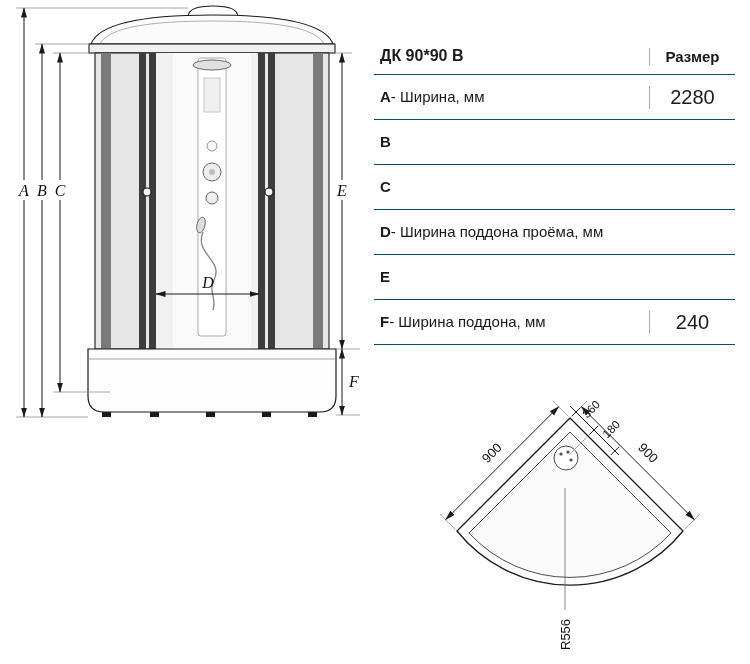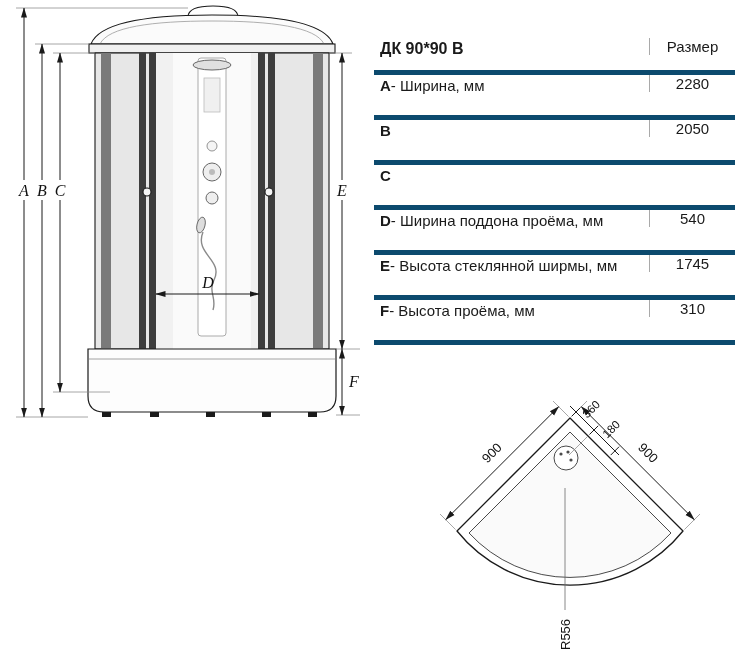--- a/index.html
+++ b/index.html
@@ -9,28 +9,28 @@
   .stage { position:absolute; inset:0; background:#fff; }
 
   svg.front { position:absolute; left:2px; top:2px; }
   svg.top   { position:absolute; left:420px; top:388px; }
 
   .dimletter { font:italic 16px "Liberation Serif",serif; fill:#111; }
   .dimnum    { font:13px "Liberation Sans",sans-serif; fill:#111; }
   .dimnum.small { font-size:11.5px; }
 
   .spec-table { position:absolute; left:374px; top:38px; width:361px; }
-  .trow { display:flex; align-items:flex-start; height:45px; border-bottom:5px solid #0c4a6e; }
+  .trow { display:flex; align-items:center; height:45px; border-bottom:1px solid #0c4a6e; }
   .trow.thead { height:37px; }
   .cell { display:flex; align-items:center; }
   .cell.label { flex:1; padding:2px 2px 2px 6px; font-size:15px; line-height:1.15; }
-  .cell.value { width:86px; border-left:1px solid #a9a9a9; justify-content:center; text-align:center; font-size:15px; }
+  .cell.value { width:86px; border-left:1px solid #a9a9a9; justify-content:center; text-align:center; font-size:20px; }
   .cell.label b { font-weight:bold; }
   .trow.thead .cell.label { font-weight:bold; font-size:16px; }
-  .trow.thead .cell.value { font-size:15px; }
+  .trow.thead .cell.value { font-size:15px;font-weight:bold; }
 </style>
 </head>
 <body>
 
 <div class="stage">
 
   <svg class="front" width="372" height="430" viewBox="0 0 372 430">
     <defs>
       <marker id="arrF" viewBox="0 0 10 8" markerWidth="10" markerHeight="8" refX="9.5" refY="4" orient="auto-start-reverse" markerUnits="userSpaceOnUse">
         <path d="M0,1 L10,4 L0,7 Z" fill="#1a1a1a"></path>
@@ -127,47 +127,43 @@
       <div class="cell label">
           <b>A</b>
           <span> - Ширина, мм</span>
         </div>
       <div class="cell value">2280</div>
     </div>
     <div class="trow">
       <div class="cell label">
           <b>B</b>
         </div>
-      <div class="cell value">2050</div>
     </div>
     <div class="trow">
       <div class="cell label">
           <b>C</b>
         </div>
     </div>
     <div class="trow">
       <div class="cell label">
           <b>D</b>
           <span> - Ширина поддона проёма, мм</span>
         </div>
-      <div class="cell value">540</div>
     </div>
     <div class="trow">
       <div class="cell label">
           <b>E</b>
-          <span> - Высота стеклянной ширмы, мм</span>
-        </div>
-      <div class="cell value">1745</div>
+        </div>
     </div>
     <div class="trow">
       <div class="cell label">
           <b>F</b>
-          <span> - Высота проёма, мм</span>
-        </div>
-      <div class="cell value">310</div>
+          <span> - Ширина поддона, мм</span>
+        </div>
+      <div class="cell value">240</div>
     </div>
   </div>
 
   <svg class="top" width="300" height="272" viewBox="0 0 300 272">
     <defs>
       <marker id="arrT" viewBox="0 0 10 8" markerWidth="10" markerHeight="8" refX="9.5" refY="4" orient="auto-start-reverse" markerUnits="userSpaceOnUse">
         <path d="M0,1 L10,4 L0,7 Z" fill="#1a1a1a"></path>
       </marker>
     </defs>
 

